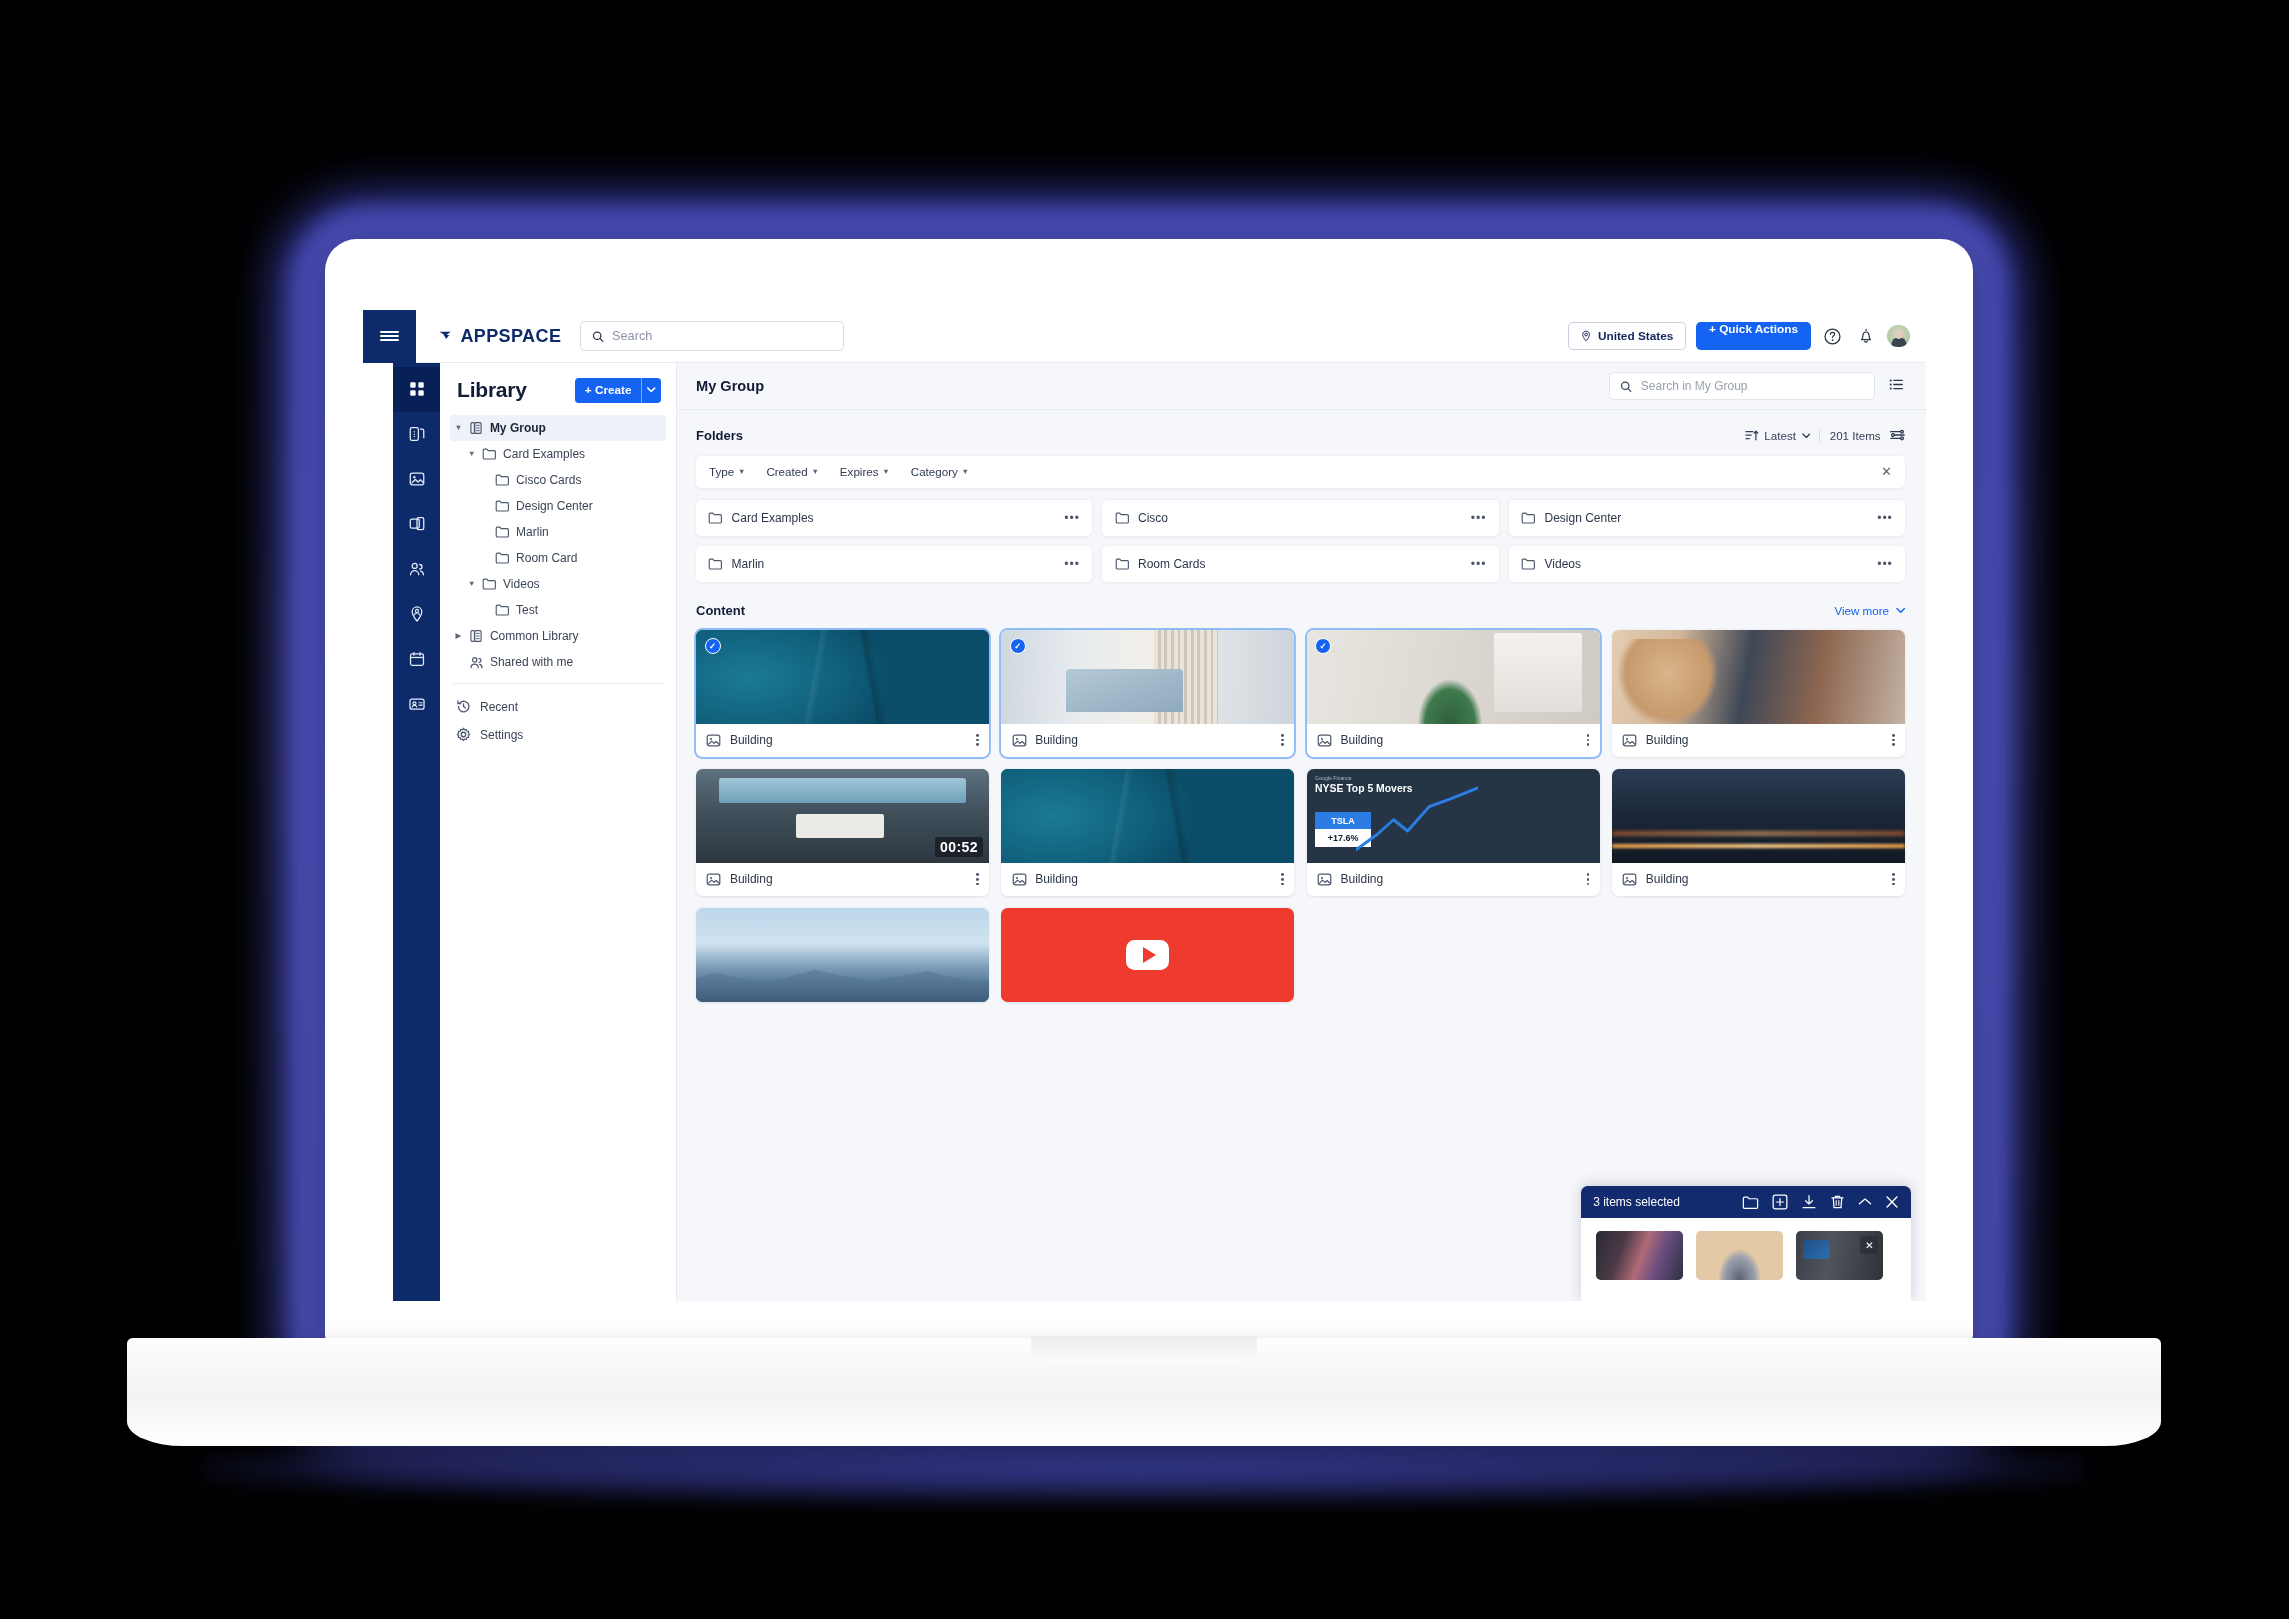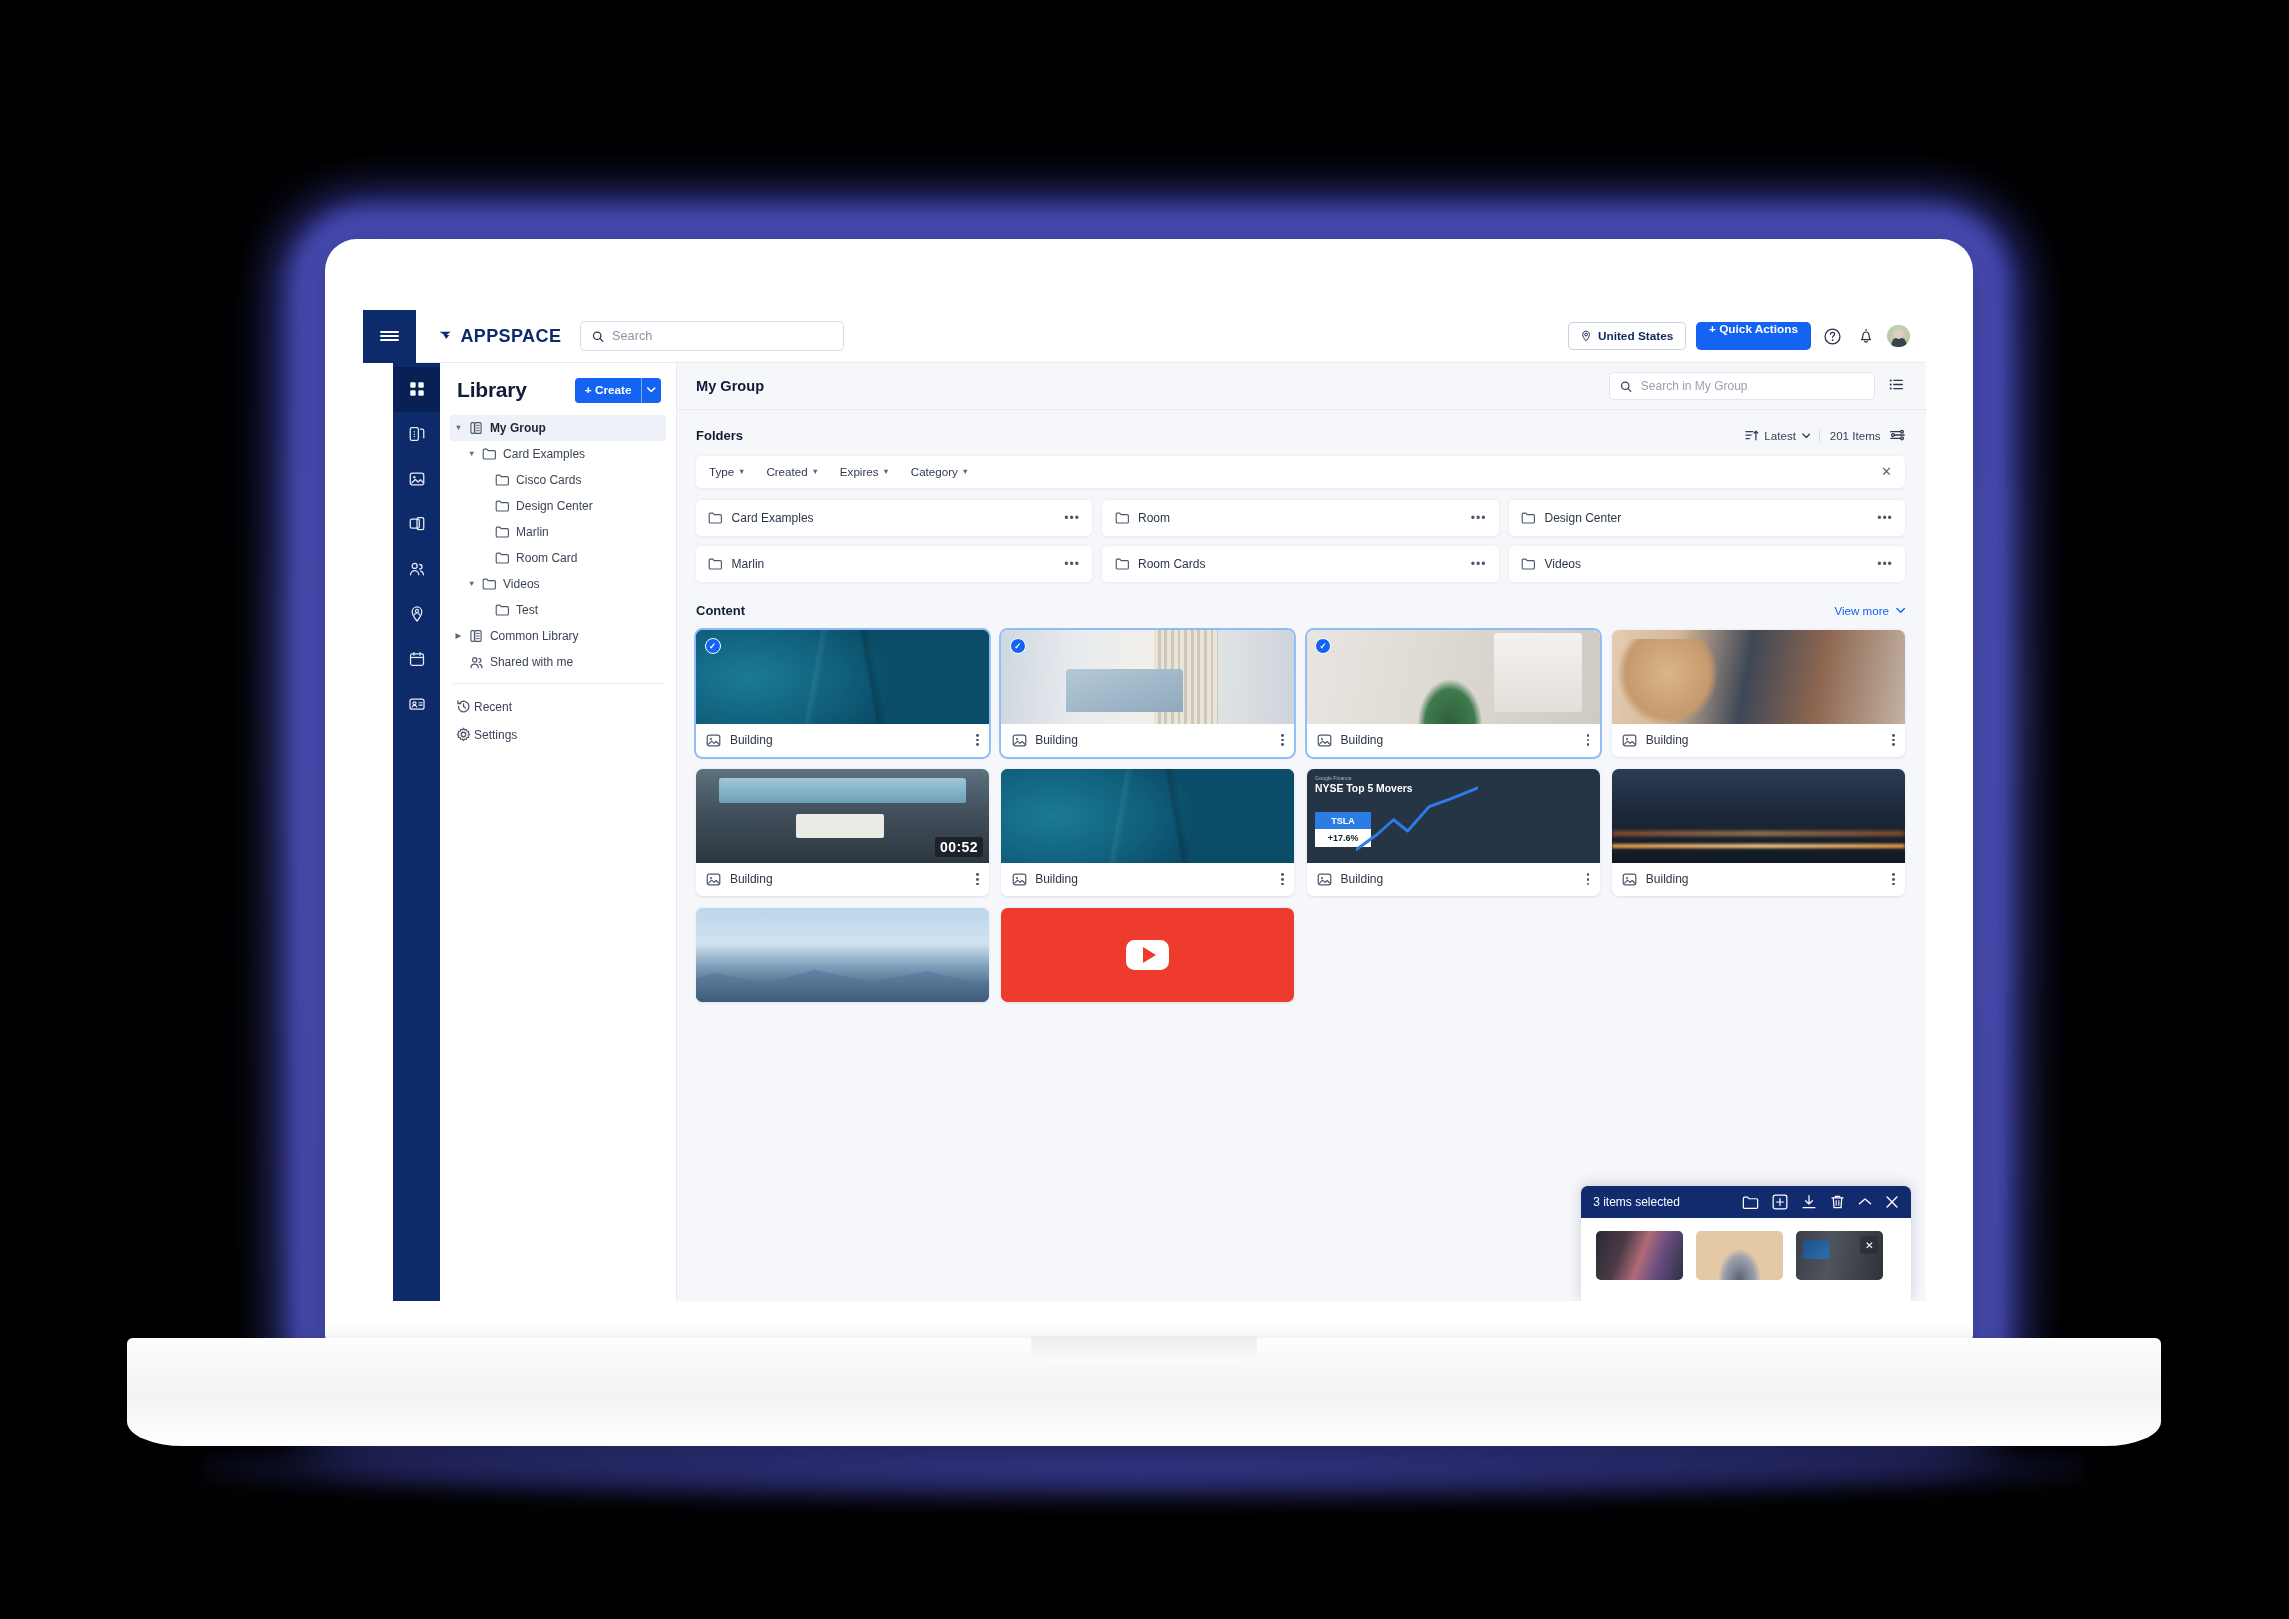--- a/index.html
+++ b/index.html
@@ -154,21 +154,21 @@
     display:flex; align-items:center; gap:6.6px; height:26px;
     font-size:12px; color:#3b4557; border-radius:3.8px; padding-right:5.6px;
   }
   .tnode.sel { background:#eef1f7; font-weight:700; color:#1b2538; }
   .caret { width:8.5px; display:flex; align-items:center; justify-content:center; color:#5b6578; font-size:7.5px; flex:0 0 8.5px;}
   .caret.empty { visibility:hidden; }
   .tnode .ico { width:14px; height:14px; color:#4d586c; flex:0 0 14px; }
 
   .sb-divider { height:0.9px; background:#e7eaf0; margin:8.5px 13px; }
   .sb-link {
-    display:flex; align-items:center; gap:3px; height:28px; padding-left:16px;
+    display:flex; align-items:center; gap:9px; height:28px; padding-left:16px;
     font-size:12px; color:#3b4557;
   }
   .sb-link .ico { width:15px; height:15px; color:#4d586c; }
 
   
   .main { flex:1; background:#f6f7fb; display:flex; flex-direction:column; min-width:0; position:relative; }
   .main-head {
     height:47px; display:flex; align-items:center; padding:0 21px 0 19px;
     background:#f6f7fb; border-bottom:0.9px solid #e7eaf0; flex:0 0 47px;
   }
@@ -648,21 +648,21 @@
                   </span>
                   <span>Card Examples</span>
                   <span class="dots">•••</span>
                 </div>
                 <div class="folder">
                   <span style="color: rgb(77, 88, 108); display: flex;">
                     <svg width="14" height="14" viewBox="0 0 16 16">
                       <path d="M1.4 12.6V3.6c0-.6.5-1.1 1.1-1.1h3l1.5 1.7h7.2c.6 0 1.1.5 1.1 1.1v7.3c0 .6-.5 1.1-1.1 1.1H2.5c-.6 0-1.1-.5-1.1-1.1z" fill="none" stroke="currentColor" stroke-width="1.3" stroke-linejoin="round"></path>
                     </svg>
                   </span>
-                  <span>Room</span>
+                  <span>Cisco</span>
                   <span class="dots">•••</span>
                 </div>
                 <div class="folder">
                   <span style="color: rgb(77, 88, 108); display: flex;">
                     <svg width="14" height="14" viewBox="0 0 16 16">
                       <path d="M1.4 12.6V3.6c0-.6.5-1.1 1.1-1.1h3l1.5 1.7h7.2c.6 0 1.1.5 1.1 1.1v7.3c0 .6-.5 1.1-1.1 1.1H2.5c-.6 0-1.1-.5-1.1-1.1z" fill="none" stroke="currentColor" stroke-width="1.3" stroke-linejoin="round"></path>
                     </svg>
                   </span>
                   <span>Design Center</span>
                   <span class="dots">•••</span>

